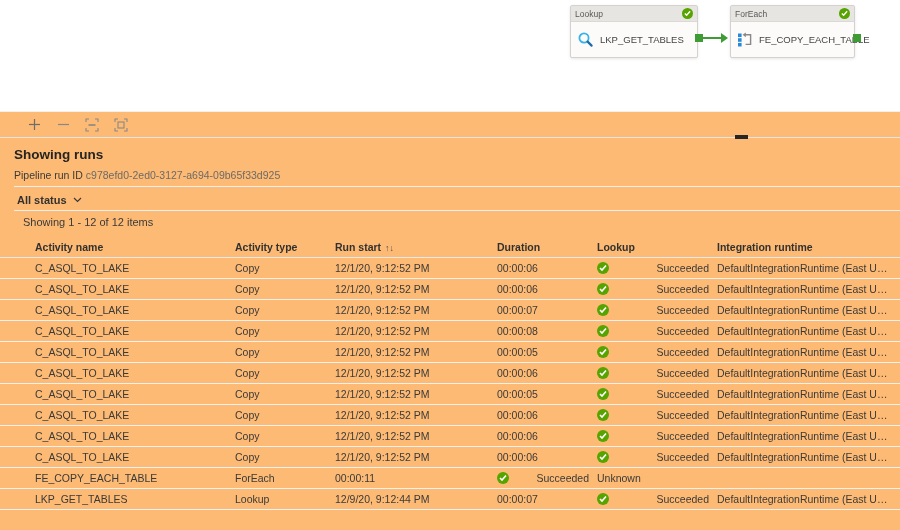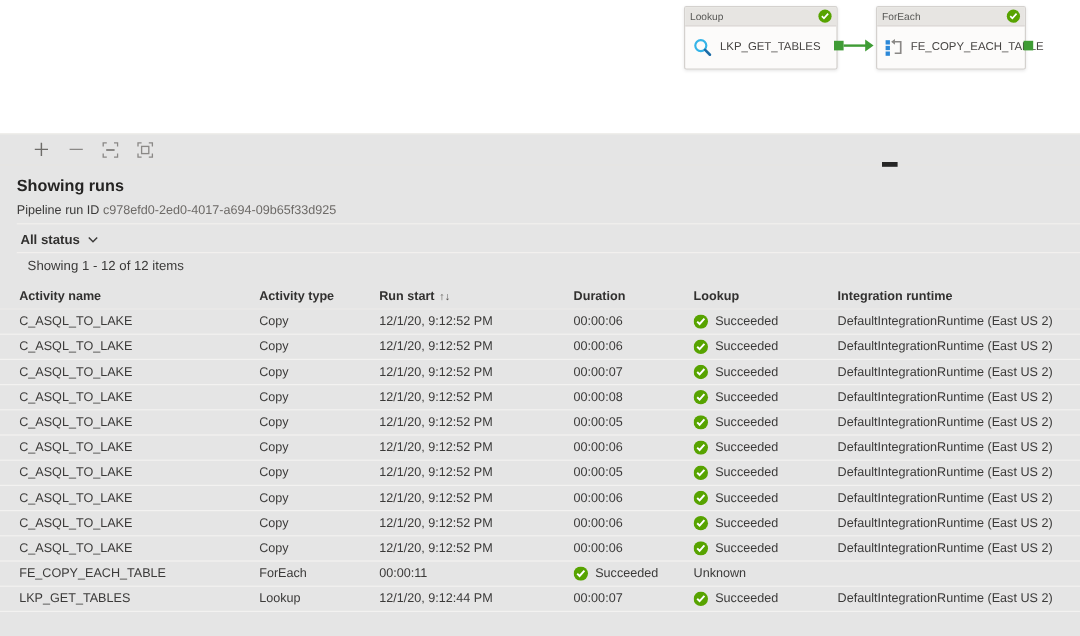--- a/index.html
+++ b/index.html
@@ -1,17 +1,17 @@
 <!DOCTYPE html>
 <html><head>
 <meta charset="utf-8">
 <style>
   * { box-sizing: border-box; margin: 0; padding: 0; }
   html,body { width:900px; height:530px; background:#fff; font-family:"Liberation Sans",sans-serif; }
-  .root { position:relative; width:900px; height:530px; overflow:hidden; background:#e5e5e5; color:#3b3a39; }
+  .root { position:relative; width:900px; height:530px; overflow:hidden; background:#fdba74; color:#3b3a39; }
 
   
   .canvas { position:absolute; top:0; left:0; width:900px; height:111px; background:#fff; }
   .activity-card { position:absolute; top:5px; height:53px; background:#fcfbfa; border:1px solid #d4d1ce; border-radius:2px; box-shadow:0 1px 3px rgba(0,0,0,.10); }
   .card-lookup  { left:570px; width:128px; }
   .card-foreach { left:730px; width:125px; }
   .card-header { height:16px; background:#e7e5e2; border-bottom:1px solid #dbd8d5; display:flex; align-items:center; padding:0 4px; font-size:8.5px; color:#585856; }
   .card-header .hdr-label { flex:1; overflow:hidden; white-space:nowrap; }
   .check-badge { width:11px; height:11px; border-radius:50%; background:#57a300; display:flex; align-items:center; justify-content:center; flex:0 0 auto; }
   .card-body { height:35px; display:flex; align-items:center; padding:0 6px; gap:6px; font-size:9.5px; color:#464442; white-space:nowrap; }
@@ -36,26 +36,26 @@
   .run-id .val { color:#6d6a67; }
   .hr { position:absolute; left:14px; width:886px; border-top:1px solid #f2f0ee; }
   .hr-1 { top:186px; } .hr-2 { top:210px; }
   .status-filter { position:absolute; top:192px; left:17px; height:16px; display:flex; align-items:center; gap:6px;
                    font-size:11px; font-weight:600; color:#323130; cursor:pointer;justify-content:center; }
   .showing { position:absolute; top:216px; left:23px; font-size:11px; color:#3b3a39; }
 
   
   .table { position:absolute; top:236px; left:0; width:900px; }
   .t-row { display:grid; grid-template-columns:200px 100px 162px 100px 120px auto;
-           padding-left:16px; height:21px; align-items:center;
+           padding-left:35px; height:21px; align-items:center;
            border-bottom:1px solid #f3f2f1; font-size:10.5px; color:#3b3a39; }
   .t-head { height:22px; font-weight:600; color:#323130; border-bottom:1px solid #eceae8; }
   .cell { overflow:hidden; white-space:nowrap; text-overflow:ellipsis; padding-right:8px; }
   .sort-arrows { font-size:9px; color:#55524f; margin-left:4px; font-weight:400; }
-  .status-cell { display:flex; align-items:center; gap:6px; }
+  .status-cell { display:flex; align-items:center; gap:6px;justify-content:space-between; }
   .status-cell .check-badge { width:12px; height:12px; }
 
   svg { display:block; }
 </style>
 </head>
 <body>
 
 <div class="root">
 
   <div class="canvas">
@@ -145,21 +145,21 @@
       </svg>
     </div>
   </div>
 
   <div class="splitter-handle"></div>
 
   <div class="panel-title">Showing runs</div>
 
   <div class="run-id">
     <span class="lbl">Pipeline run ID</span>
-    <span class="val">c978efd0-2ed0-4017-a694-09b65f33d925</span>
+    <span class="val">c978efd0-2ed0-3127-a694-09b65f33d925</span>
   </div>
 
   <div class="hr hr-1"></div>
 
   <div class="status-filter">
     <span>All status</span>
     <span>
       <svg width="9" height="6" viewBox="0 0 9 6">
           <polyline points="1,1 4.5,4.5 8,1" fill="none" stroke="#3b3a39" stroke-width="1.2"></polyline>
         </svg>
@@ -353,21 +353,21 @@
               </svg>
       </span>
       <span>Succeeded</span>
     </div>
     <div class="cell">Unknown</div>
   </div>
 
   <div class="t-row">
     <div class="cell">LKP_GET_TABLES</div>
     <div class="cell">Lookup</div>
-    <div class="cell">12/1/20, 9:12:44 PM</div>
+    <div class="cell">12/9/20, 9:12:44 PM</div>
     <div class="cell">00:00:07</div>
     <div class="cell status-cell">
       <span class="check-badge">
         <svg width="8" height="8" viewBox="0 0 8 8">
                 <polyline points="1,4 3,6 7,1.5" fill="none" stroke="#fff" stroke-width="1.6"></polyline>
               </svg>
       </span>
       <span>Succeeded</span>
     </div>
     <div class="cell">DefaultIntegrationRuntime (East US 2)</div>

